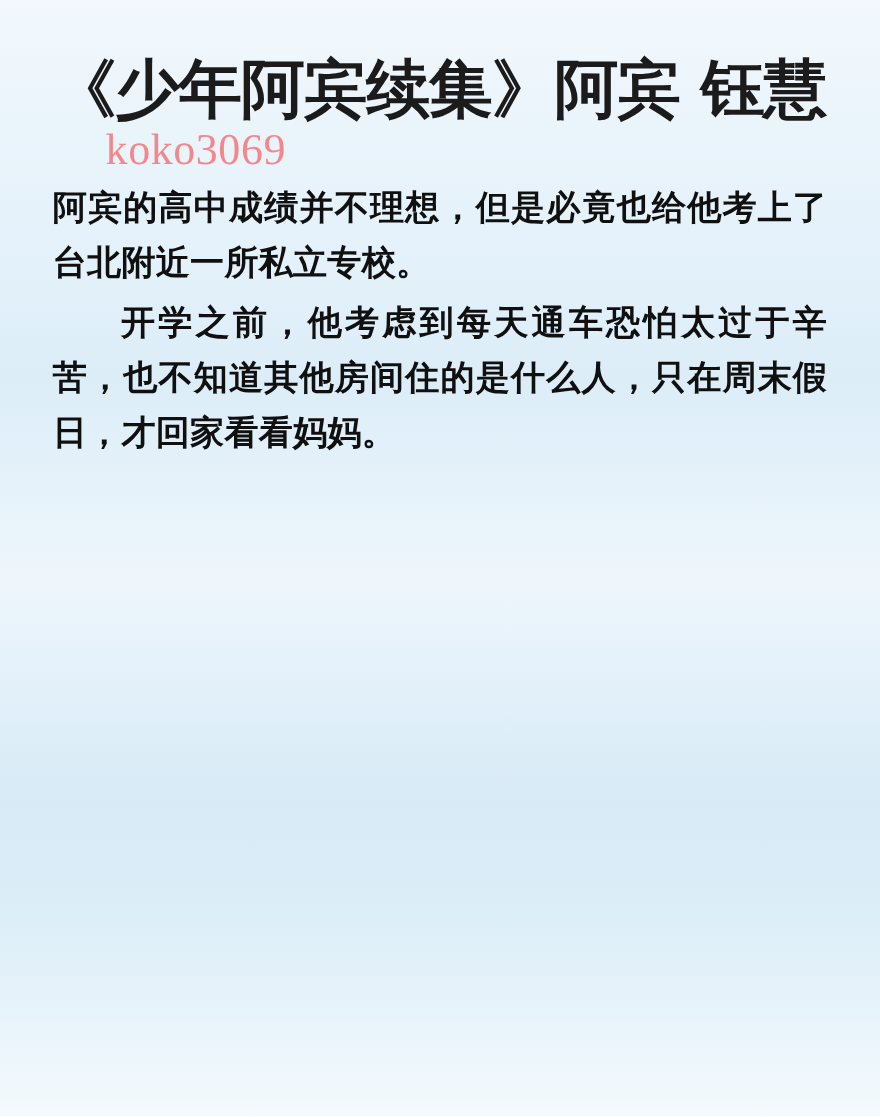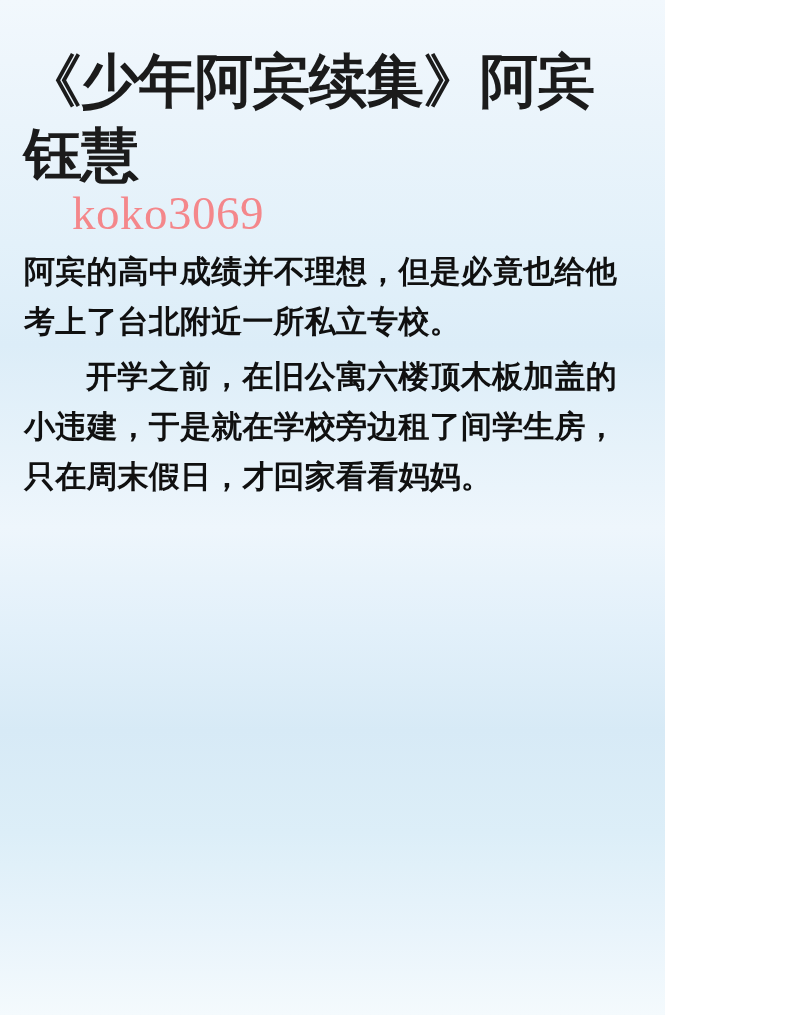--- a/index.html
+++ b/index.html
@@ -8,51 +8,51 @@
   }
   body {
     width: 800px;
     height: 1015px;
     font-family: "Liberation Sans", sans-serif;
     background: #ffffff;
     overflow: hidden;
   }
   .page {
     position: relative;
-    width: 665px;
+    width: 800px;
     height: 1015px;
     box-sizing: border-box;
     
     background: linear-gradient(to bottom,
         #f2f8fd 0%,
         #eaf4fb 12%,
         #e3f1fa 24%,
         #dcedf8 34%,
         #e6f2fa 44%,
         #eef6fc 52%,
         #e2f0fa 62%,
         #d7eaf6 72%,
         #dceef8 82%,
         #e9f4fb 92%,
         #f4fafd 100%);
-    padding: 44px 48px 20px 24px;
+    padding: 44px 48px 20px 48px;
   }
   .title {
     font-family: "DejaVu Sans", "Liberation Sans", sans-serif;
     font-size: 58px;
     line-height: 1.28;
     font-weight: 700;
     color: #1b1b1b;
     letter-spacing: -1px;
     margin: 0 0 2px 0;
     word-break: break-all;
   }
   .watermark {
     font-family: "Liberation Serif", "DejaVu Serif", serif;
-    font-size: 47px;
+    font-size: 40px;
     color: #f4878b;
     margin: -6px 0 6px 48px;
     letter-spacing: 0.5px;
     line-height: 1.1;
   }
   .body-text {
     font-family: "DejaVu Sans", "Liberation Sans", sans-serif;
     font-size: 31px;
     line-height: 1.62;
     color: #101010;
@@ -72,16 +72,16 @@
 <body>
 
 <div class="page">
 
   <h1 class="title">《少年阿宾续集》阿宾 钰慧</h1>
 
   <div class="watermark">koko3069</div>
 
   <div class="body-text">
     <p class="para">阿宾的高中成绩并不理想，但是必竟也给他考上了台北附近一所私立专校。</p>
-    <p class="para indent">开学之前，在旧公寓六楼顶木板加盖的小违建，于是就在学校旁边租了间学生房，只在周末假日，才回家看看妈妈。</p>
+    <p class="para indent">开学之前，他考虑到每天通车恐怕太过于辛苦，也不知道其他房间住的是什么人，只在周末假日，才回家看看妈妈。</p>
   </div>
 
 </div>
 
 </body></html>

